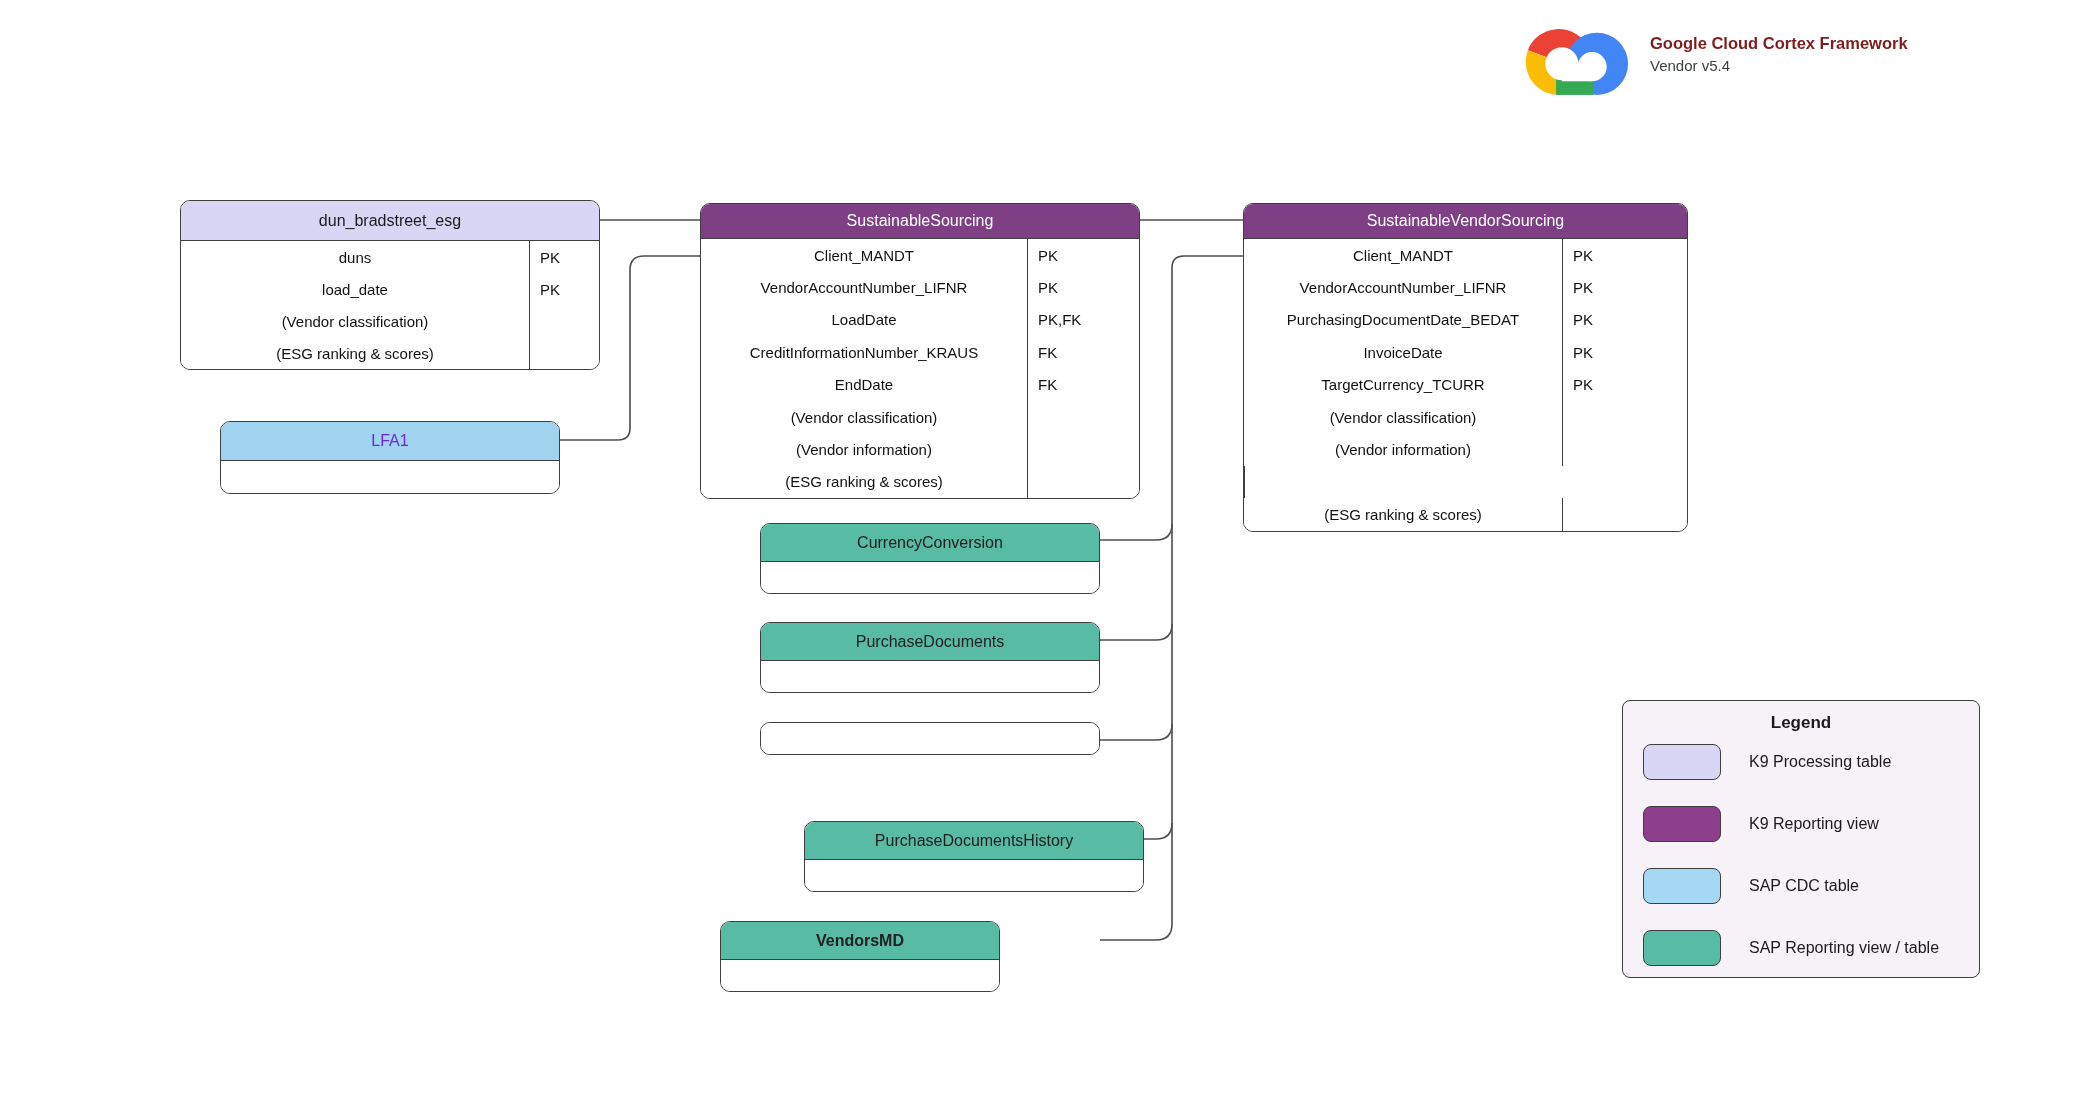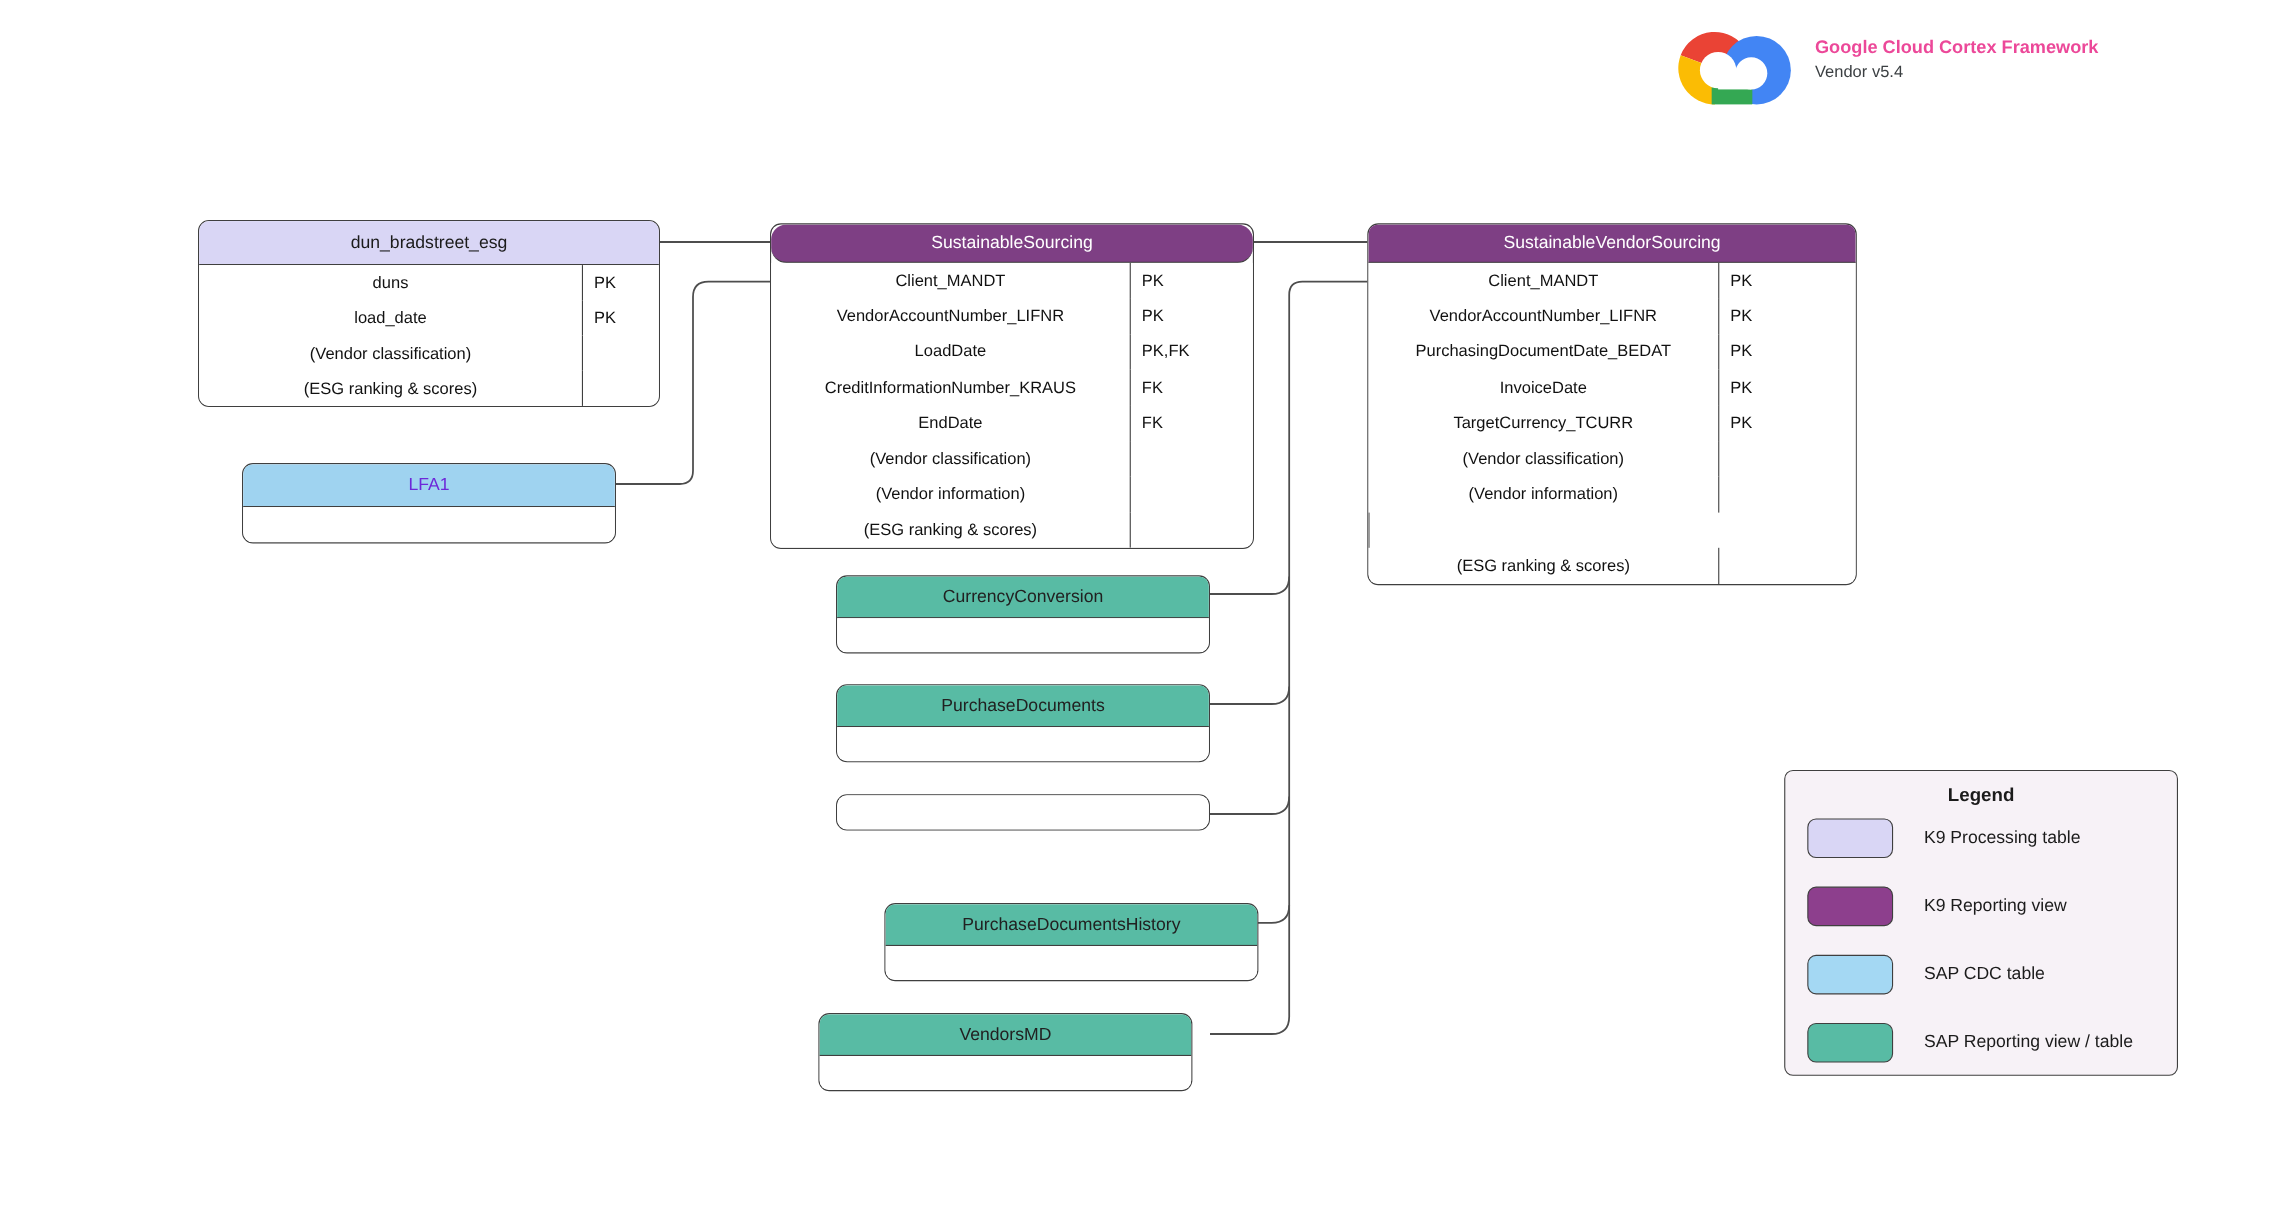--- a/index.html
+++ b/index.html
@@ -5,21 +5,21 @@
   html,body { margin:0; padding:0; background:#ffffff; }
   body { font-family:"Liberation Sans","DejaVu Sans",sans-serif; }
   #canvas { position:relative; width:2080px; height:1120px; background:#ffffff; overflow:hidden; }
 
   
   #connectors { position:absolute; left:0; top:0; width:2080px; height:1120px; }
 
   
   #brand-logo { position:absolute; left:1523px; top:12px; }
   #brand-text { position:absolute; left:1650px; top:32px; }
-  .brand-title { font-size:16.5px; font-weight:bold; color:#ec4899; line-height:23px; white-space:nowrap; }
+  .brand-title { font-size:16.5px; font-weight:bold; color:#7f1d1d; line-height:23px; white-space:nowrap; }
   .brand-subtitle { font-size:15px; color:#3c4043; line-height:22px; white-space:nowrap; }
 
   
   .tbl { position:absolute; box-sizing:border-box; border:1.5px solid #3f3f3f; border-radius:10px;
          overflow:hidden; background:#ffffff; }
   .tbl-header { height:var(--headh,38px); display:flex; align-items:center; justify-content:center;
                 font-size:16px; border-bottom:1.5px solid #3f3f3f; box-sizing:border-box; white-space:nowrap; }
   .tbl-body { background:#ffffff; }
   .tbl-row { display:flex; height:var(--rowh,32px); }
   .cell-name { flex:1; display:flex; align-items:center; justify-content:center;
@@ -28,21 +28,21 @@
               display:flex; align-items:center; padding-left:10px; font-size:15px; color:#111111; white-space:nowrap; }
 
   #tbl-dun  { left:180px;  top:200px; width:420px; --headh:40px; --rowh:32px;   --keyw:70px; }
   #tbl-lfa1 { left:220px;  top:421px; width:340px; --headh:39px; --rowh:32px; }
   #tbl-ss   { left:700px;  top:203px; width:440px; --headh:35px; --rowh:32.4px; --keyw:112px; }
   #tbl-svs  { left:1243px; top:203px; width:445px; --headh:35px; --rowh:32.4px; --keyw:125px; }
   #tbl-cc   { left:760px;  top:523px; width:340px; --headh:38px; --rowh:31px; }
   #tbl-pd   { left:760px;  top:622px; width:340px; --headh:38px; --rowh:31px; }
   #tbl-pos  { left:760px;  top:722px; width:340px; --headh:38px; --rowh:31px; }
   #tbl-pdh  { left:760px;  top:821px; width:340px;margin-left:44px; --headh:38px; --rowh:31px; }
-  #tbl-vmd  { left:744px;  top:921px; width:340px; --headh:38px; --rowh:31px; }
+  #tbl-vmd  { left:720px;  top:921px; width:280px;font-weight:bold; --headh:38px; --rowh:31px; }
 
   
   #legend { position:absolute; left:1622px; top:700px; width:358px; height:278px; box-sizing:border-box;
             border:1.5px solid #3f3f3f; border-radius:8px; background:#f7f2f7; }
   .legend-title { text-align:center; margin-top:12px; font-size:17px; font-weight:bold; color:#1b1b1b; }
   #legend-items { padding:11px 0 0 20px; }
   .legend-item { display:flex; align-items:center; height:36px; margin-bottom:26px; }
   .legend-swatch { width:78px; height:36px; box-sizing:border-box; border:1.5px solid #3f3f3f; border-radius:8px; }
   .legend-label { margin-left:28px; font-size:16px; color:#1b1b1b; white-space:nowrap; }
 </style>
@@ -101,21 +101,21 @@
   </div>
   <div class="tbl" id="tbl-lfa1">
     <div class="tbl-header" style="background: rgb(159, 211, 240); color: #6d28d9;">LFA1</div>
     <div class="tbl-body">
         <div class="tbl-row">
           <div class="cell-name"></div>
         </div>
       </div>
   </div>
   <div class="tbl" id="tbl-ss">
-    <div class="tbl-header" style="background: rgb(126, 63, 132); color: rgb(255, 255, 255); border-radius: 14px;">SustainableSourcing</div>
+    <div class="tbl-header" style="background: rgb(126, 63, 132); color: rgb(255, 255, 255);">SustainableSourcing</div>
     <div class="tbl-body">
         <div class="tbl-row">
           <div class="cell-name">Client_MANDT</div>
           <div class="cell-key">PK</div>
         </div>
         <div class="tbl-row">
           <div class="cell-name">VendorAccountNumber_LIFNR</div>
           <div class="cell-key">PK</div>
         </div>
         <div class="tbl-row">

